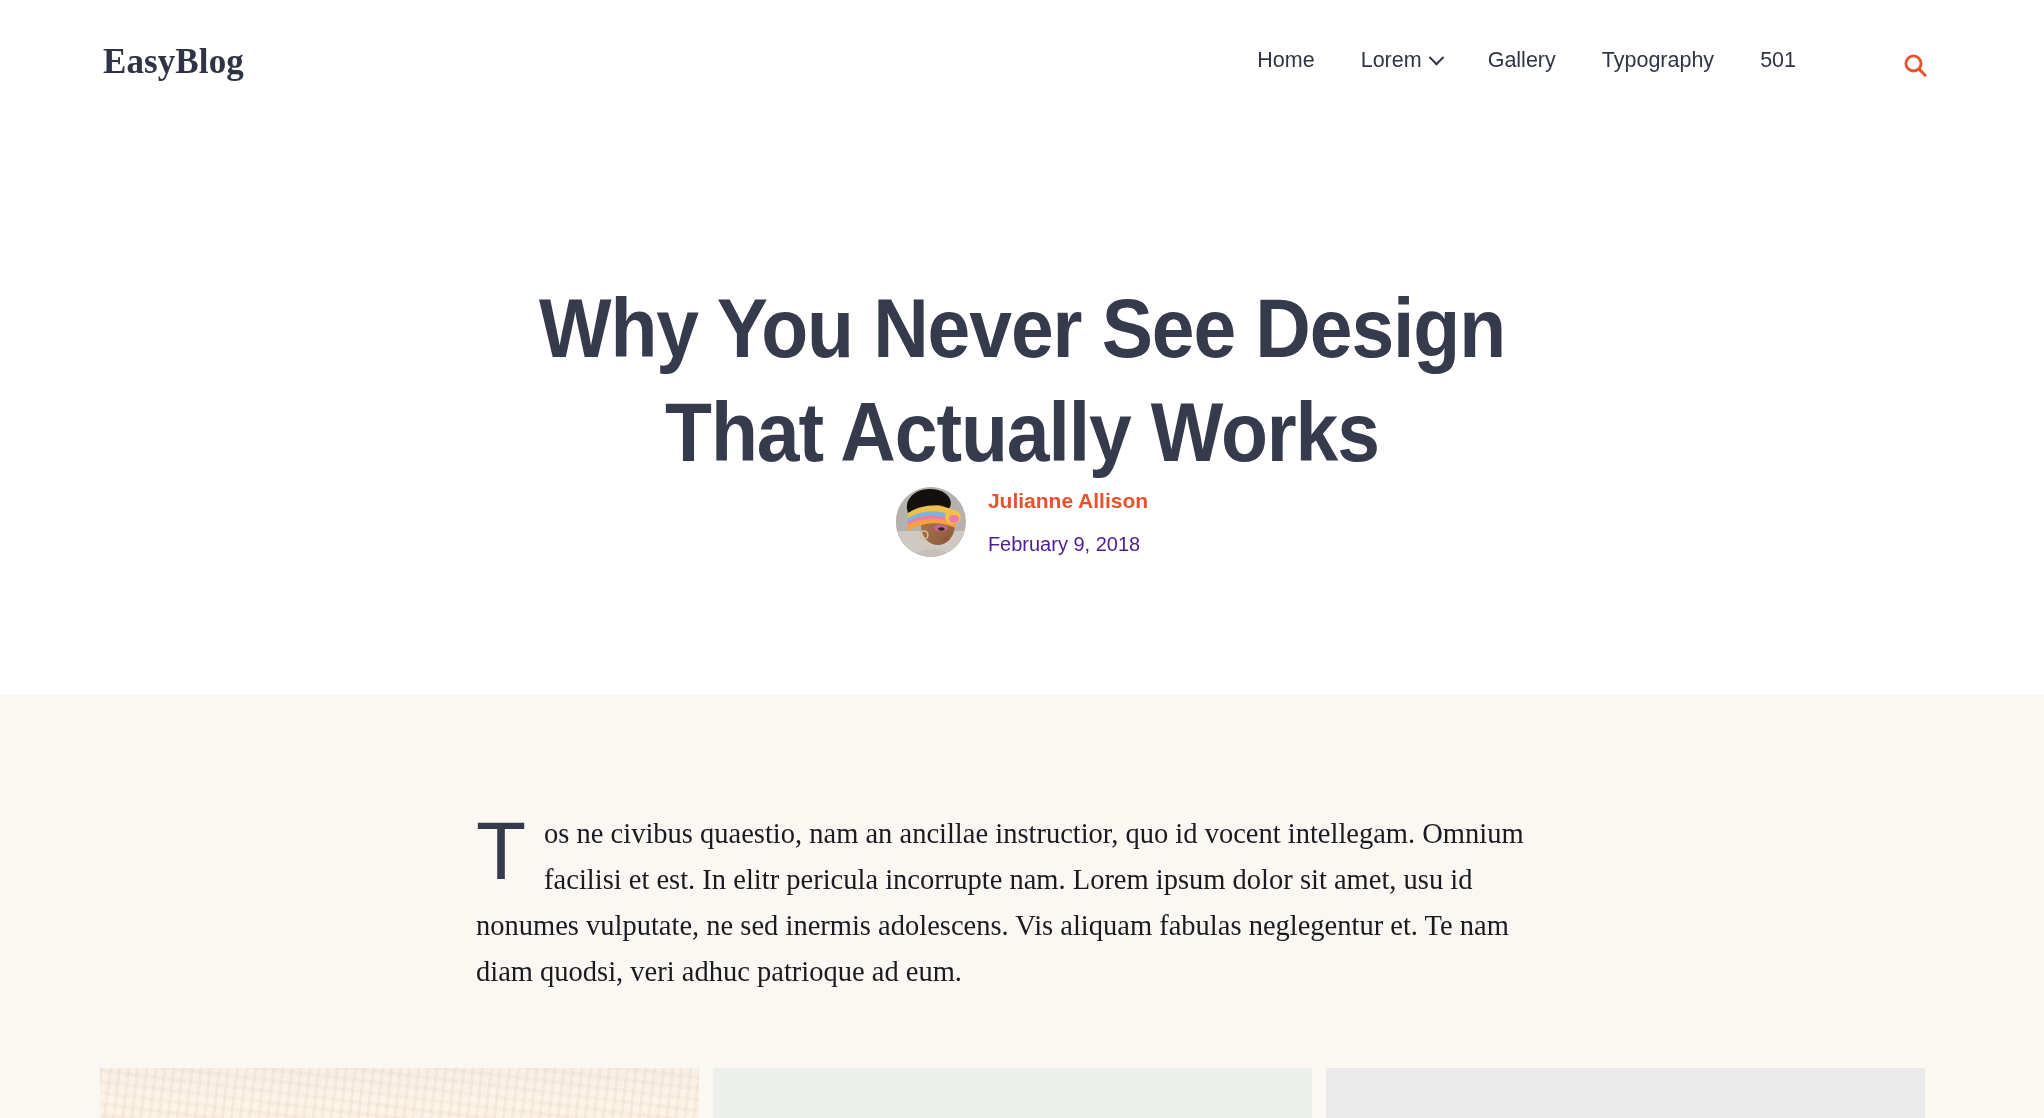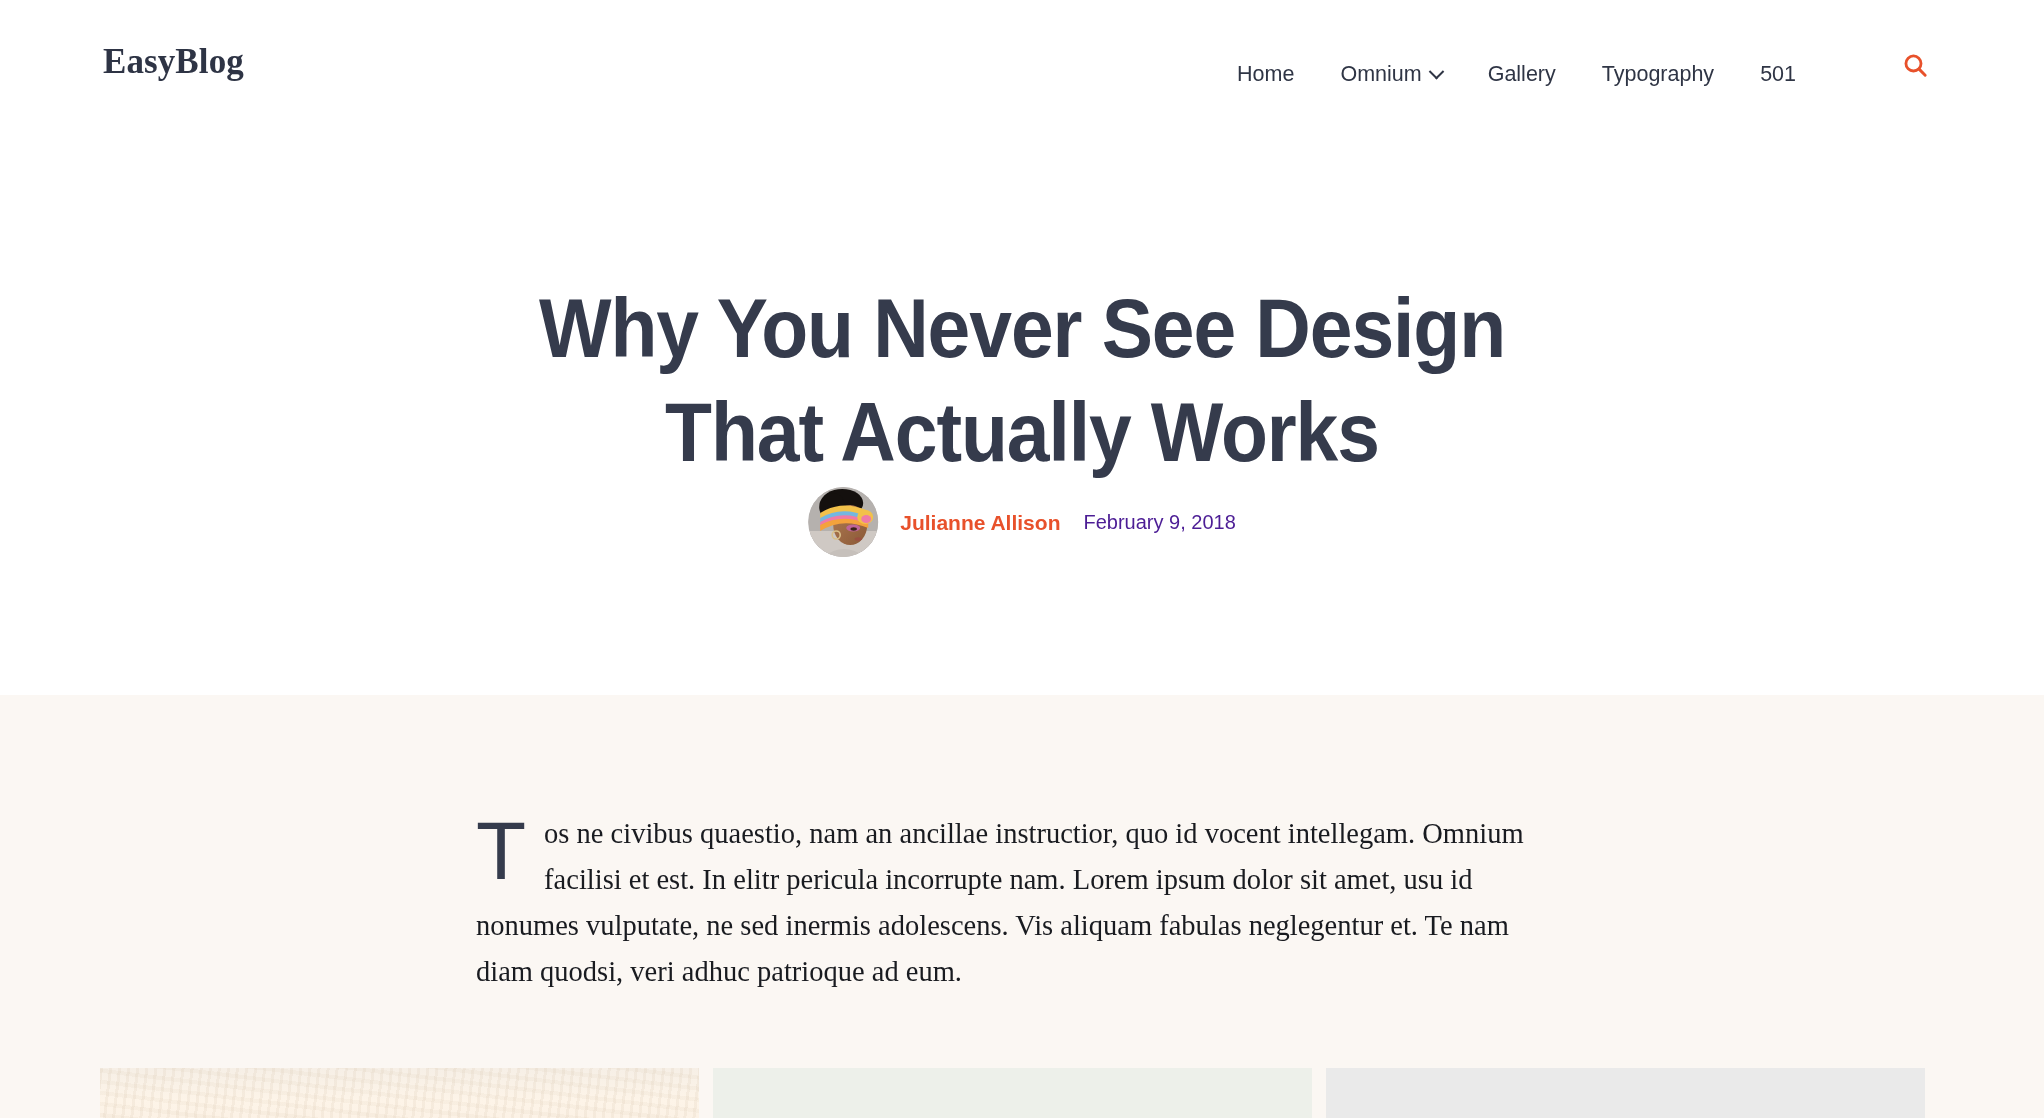--- a/index.html
+++ b/index.html
@@ -61,21 +61,21 @@
     font-weight: 700;
     letter-spacing: 0.1px;
     color: #2e3445;
     text-decoration: none;
     line-height: 1;
   }
 
   .main-nav {
     position: absolute;
     right: 225px;
-    top: 64px;
+    top: 50px;
     display: flex;
     align-items: center;
     gap: 0px;
   }
 
   .nav-item {
     display: flex;
     align-items: center;
     gap: 9px;
     padding: 0 23px;
@@ -154,21 +154,21 @@
     height: 70px;
     border-radius: 50%;
     overflow: hidden;
     flex: 0 0 auto;
     background: #b9b4b2;
     position: relative;
   }
 
   .avatar svg { display: block; width: 70px; height: 70px; }
 
-  .byline-text { display: flex; flex-direction: row; gap: 23px; }
+  .byline-text { display: flex; flex-direction: column; gap: 23px; }
 
   .author-name {
     font-size: 21px;
     font-weight: 700;
     color: #e8512b;
     text-decoration: none;
     line-height: 1;
     cursor: pointer;
   }
 
@@ -247,21 +247,21 @@
 
   <header class="site-header">
 
     <a class="brand" href="#">EasyBlog</a>
 
     <nav class="main-nav">
       <a class="nav-item" href="#">
         <span>Home</span>
       </a>
       <a class="nav-item" href="#">
-        <span>Omnium</span>
+        <span>Lorem</span>
         <span class="chevron-down"></span>
       </a>
       <a class="nav-item" href="#">
         <span>Gallery</span>
       </a>
       <a class="nav-item" href="#">
         <span>Typography</span>
       </a>
       <a class="nav-item" href="#">
         <span>501</span>

